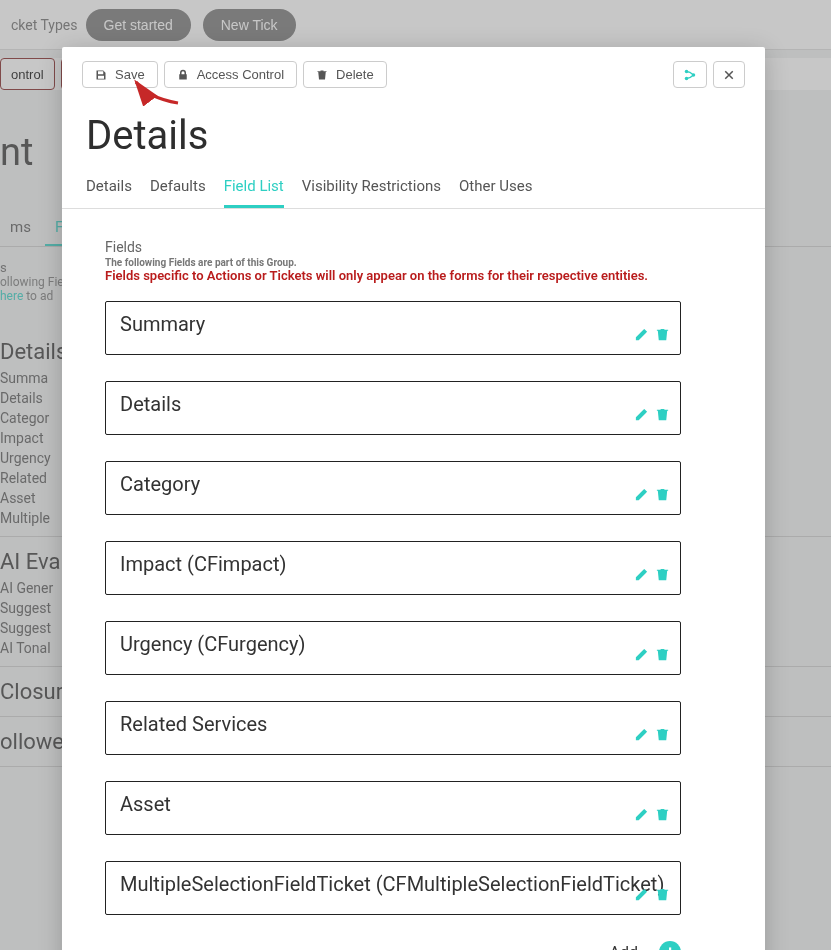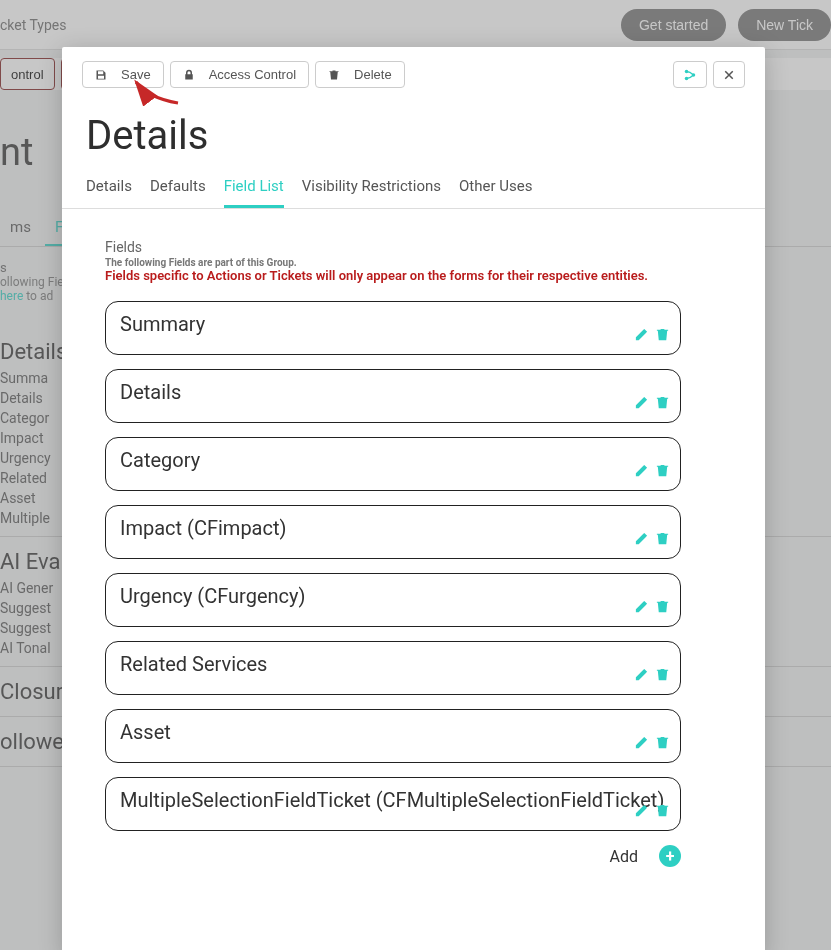--- a/index.html
+++ b/index.html
@@ -18,22 +18,21 @@
     background: #eef0f1;
   }
   .bg-header {
     position: absolute;
     top: 0; left: 0; right: 0;
     height: 50px;
     background: #fff;
     border-bottom: 1px solid #ddd;
     display: flex;
     align-items: center;
-    justify-content: space-between;
-    padding: 0 0;
+    padding: 0 11px;
   }
   .bg-header .ttype { color: #6a6a6a; font-size: 14px; }
   .bg-btn {
     background: #737373;
     color: #fff;
     border: none;
     border-radius: 18px;
     padding: 8px 18px;
     font-size: 14px;
     margin-left: 8px;
@@ -108,21 +107,21 @@
   .modal-toolbar .left, .modal-toolbar .right { display:flex; gap:6px; }
   .tool-btn {
     border: 1px solid #ccc;
     background: #fff;
     border-radius: 4px;
     padding: 5px 12px;
     font-size: 13px;
     color: #555;
     display: inline-flex;
     align-items: center;
-    gap: 14px;
+    gap: 8px;
     cursor: pointer;
   }
   .tool-btn.icon-only { padding: 5px 9px; }
   .modal-title {
     font-size: 40px;
     font-weight: 400;
     color: #2e2e2e;
     padding: 14px 24px 10px 24px;
   }
   .modal-tabs {
@@ -142,23 +141,23 @@
     border-bottom: 3px solid #2ecfc3;
   }
   .modal-body {
     padding: 30px 84px 10px 43px;
   }
   .fields-label { font-size: 14px; color:#666; margin-bottom: 2px;}
   .fields-desc { font-size: 10px; color:#777; margin-bottom: 0px; font-weight: bold; }
   .fields-note { font-size: 13px; color:#b91c1c; font-weight:600; margin-bottom: 18px;}
   .field-row {
     border: 1px solid #222;
-    border-radius: 13px;
+    border-radius: 2px;
     padding: 10px 14px 18px 14px;
-    margin-bottom: 14px;
+    margin-bottom: 26px;
     position: relative;
   }
   .field-name { font-size: 20px; color: #333; }
   .field-actions {
     position: absolute;
     right: 10px;
     bottom: 12px;
     display: flex;
     gap: 6px;
   }

